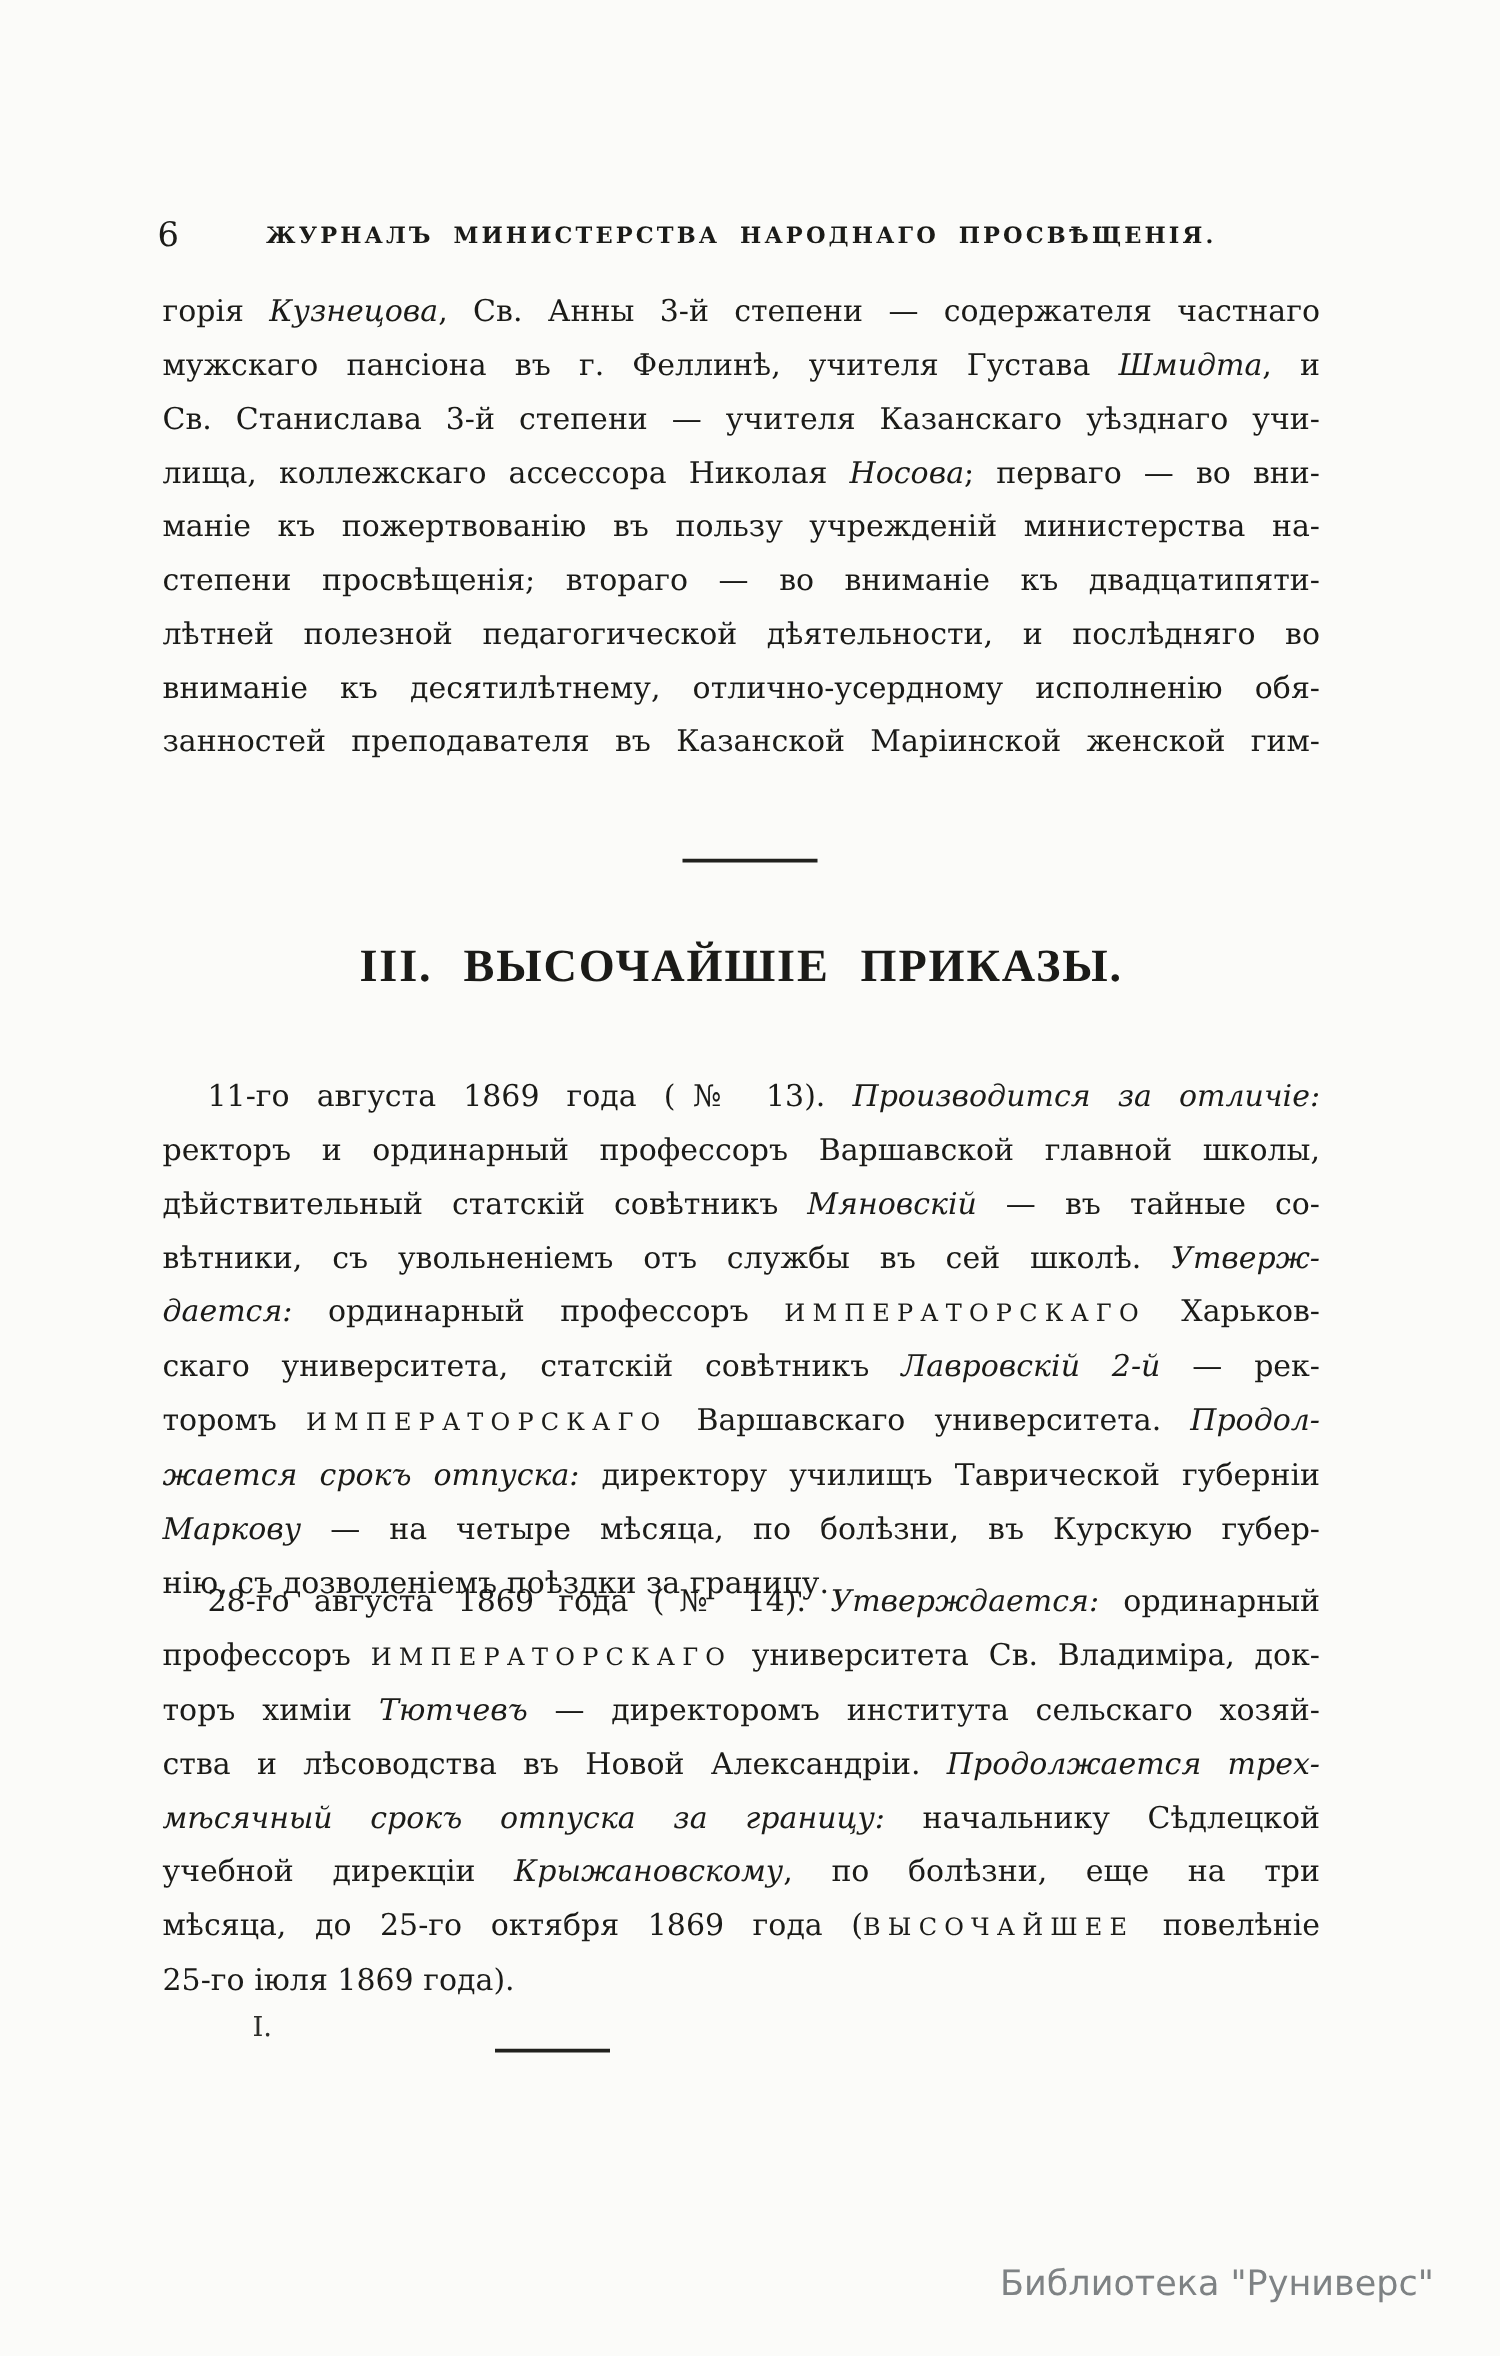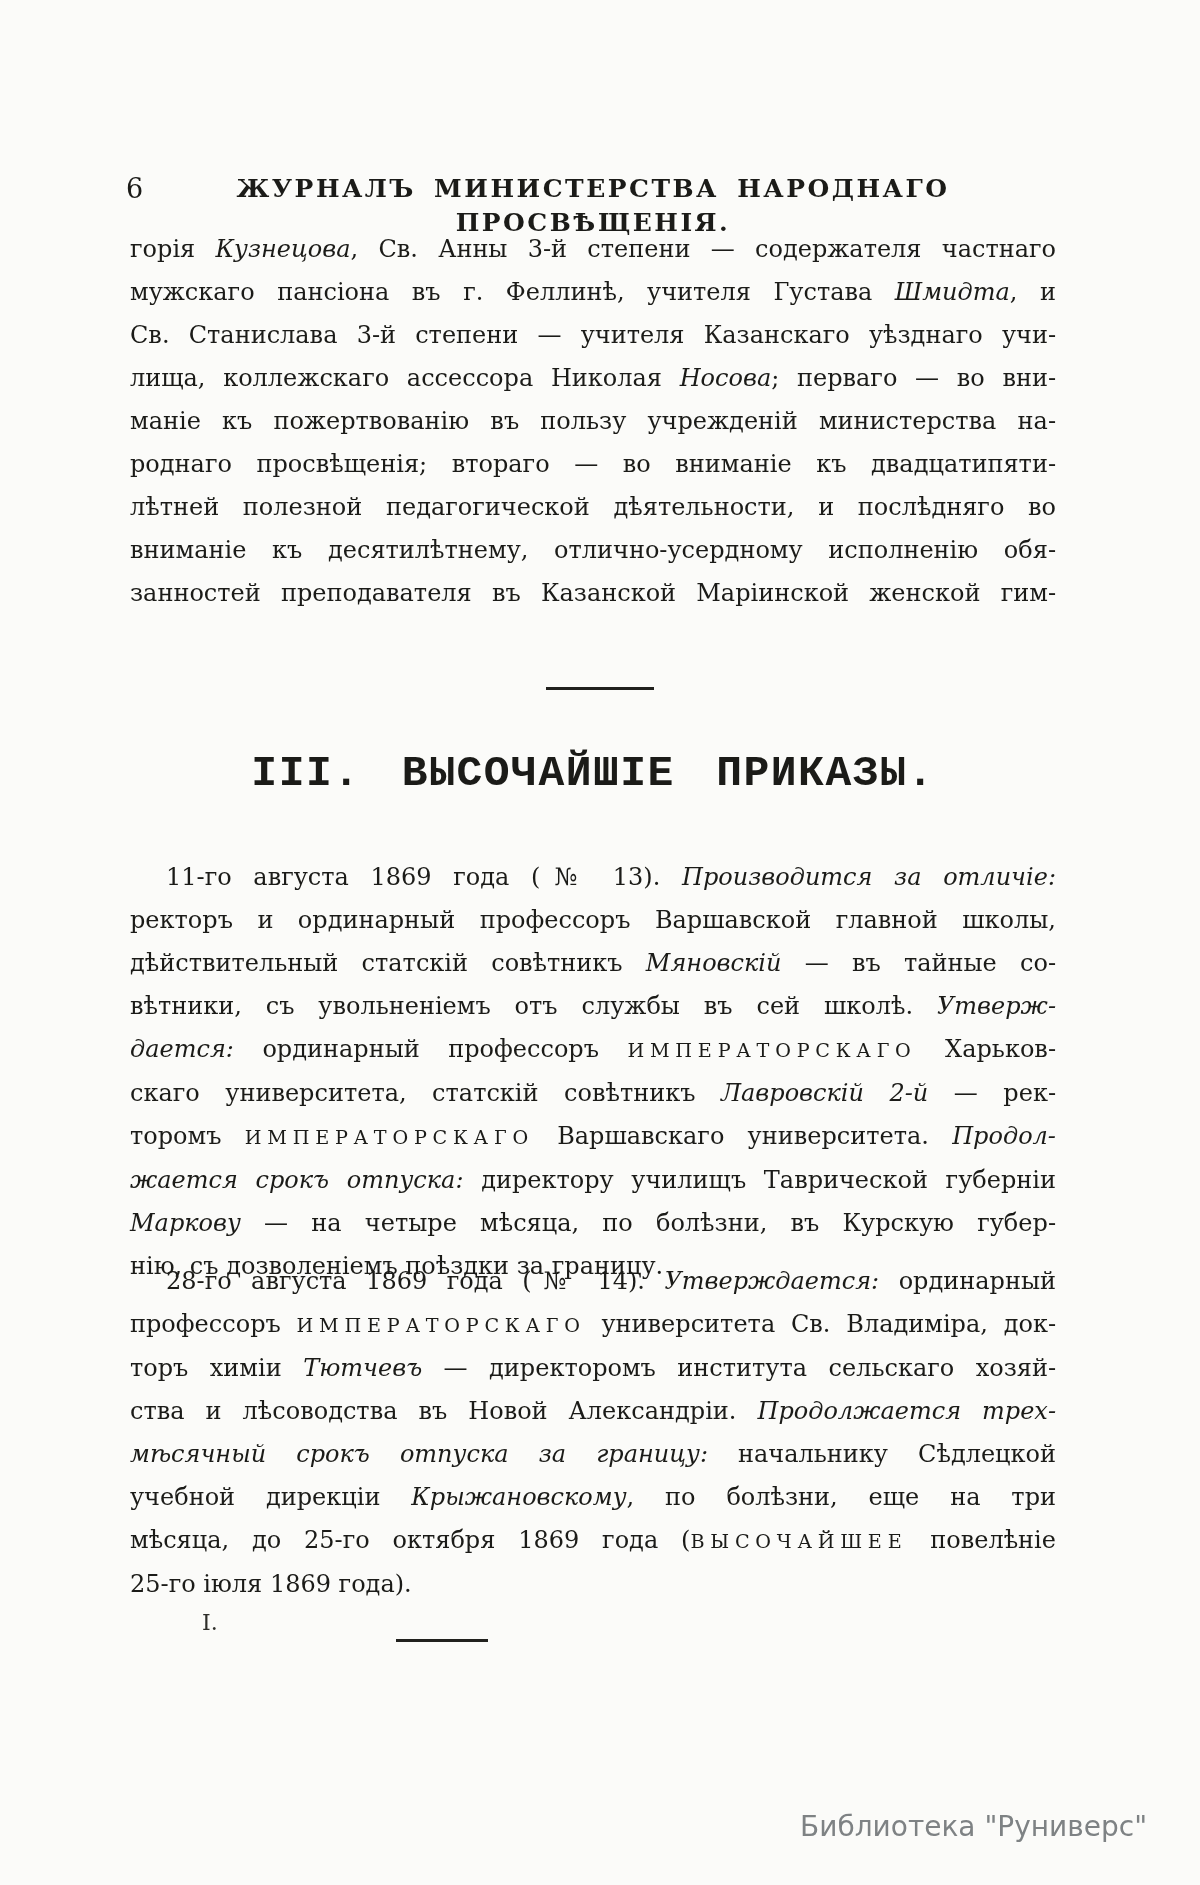--- a/index.html
+++ b/index.html
@@ -16,43 +16,43 @@
   .text-col { position: absolute; left: 130px; width: 926px; }
 
   
   #header { top: 172px; height: 34px; }
   #page-number {
     position: absolute; left: -4px; top: 0;
     font-size: 27px; line-height: 34px;
   }
   #running-title {
     text-align: center;
-    font-size: 25px; line-height: 34px;
+    font-size: 18px; line-height: 34px;
     font-weight: bold;
     letter-spacing: 2.5px; word-spacing: 7px;
   }
 
   
   .para { font-size: 24px; line-height: 43px; }
   #para-1 { top: 228px; }
   #para-2 { top: 856px; }
   #para-3 { top: 1260px; }
   .line { text-align: justify; text-align-last: justify; white-space: normal; }
   .line.last { text-align-last: left; }
   .line.indent { text-indent: 36px; }
   .line i { font-style: italic; }
   .sc { text-transform: uppercase; letter-spacing: 0.30em; font-size: 0.80em; }
 
   
   #section-heading {
     top: 754px;
     text-align: center;
-    font-family: Liberation Mono, monospace;
+    font-family: Liberation Serif, serif;
     font-weight: bold;
-    font-size: 43px; line-height: 40px;
+    font-size: 37px; line-height: 40px;
     letter-spacing: 1.5px; word-spacing: 14px;
   }
 
   
   .rule { position: absolute; background: #21211e; }
   #rule-1 { left: 546px; top: 687px; width: 108px; height: 3px; }
   #rule-2 { left: 396px; top: 1639px; width: 92px; height: 3px; }
 
   
   #printer-mark {
@@ -76,21 +76,21 @@
     <span id="page-number">6</span>
     <div id="running-title">ЖУРНАЛЪ МИНИСТЕРСТВА НАРОДНАГО ПРОСВѢЩЕНІЯ.</div>
   </div>
 
   <div id="para-1" class="text-col para">
       <div class="line">горія <i>Кузнецова</i>, Св. Анны 3-й степени — содержателя частнаго</div>
       <div class="line">мужскаго пансіона въ г. Феллинѣ, учителя Густава <i>Шмидта</i>, и</div>
       <div class="line">Св. Станислава 3-й степени — учителя Казанскаго уѣзднаго учи-</div>
       <div class="line">лища, коллежскаго ассессора Николая <i>Носова</i>; перваго — во вни-</div>
       <div class="line">маніе къ пожертвованію въ пользу учрежденій министерства на-</div>
-      <div class="line">роднаго просвѣщенія; втораго — во вниманіе къ двадцатипяти-</div>
+      <div class="line">степени просвѣщенія; втораго — во вниманіе къ двадцатипяти-</div>
       <div class="line">лѣтней полезной педагогической дѣятельности, и послѣдняго во</div>
       <div class="line">вниманіе къ десятилѣтнему, отлично-усердному исполненію обя-</div>
       <div class="line">занностей преподавателя въ Казанской Маріинской женской гим-</div>
     </div>
 
   <div id="rule-1" class="rule"></div>
 
   <div id="section-heading" class="text-col">III. ВЫСОЧАЙШІЕ ПРИКАЗЫ.</div>
 
   <div id="para-2" class="text-col para">

